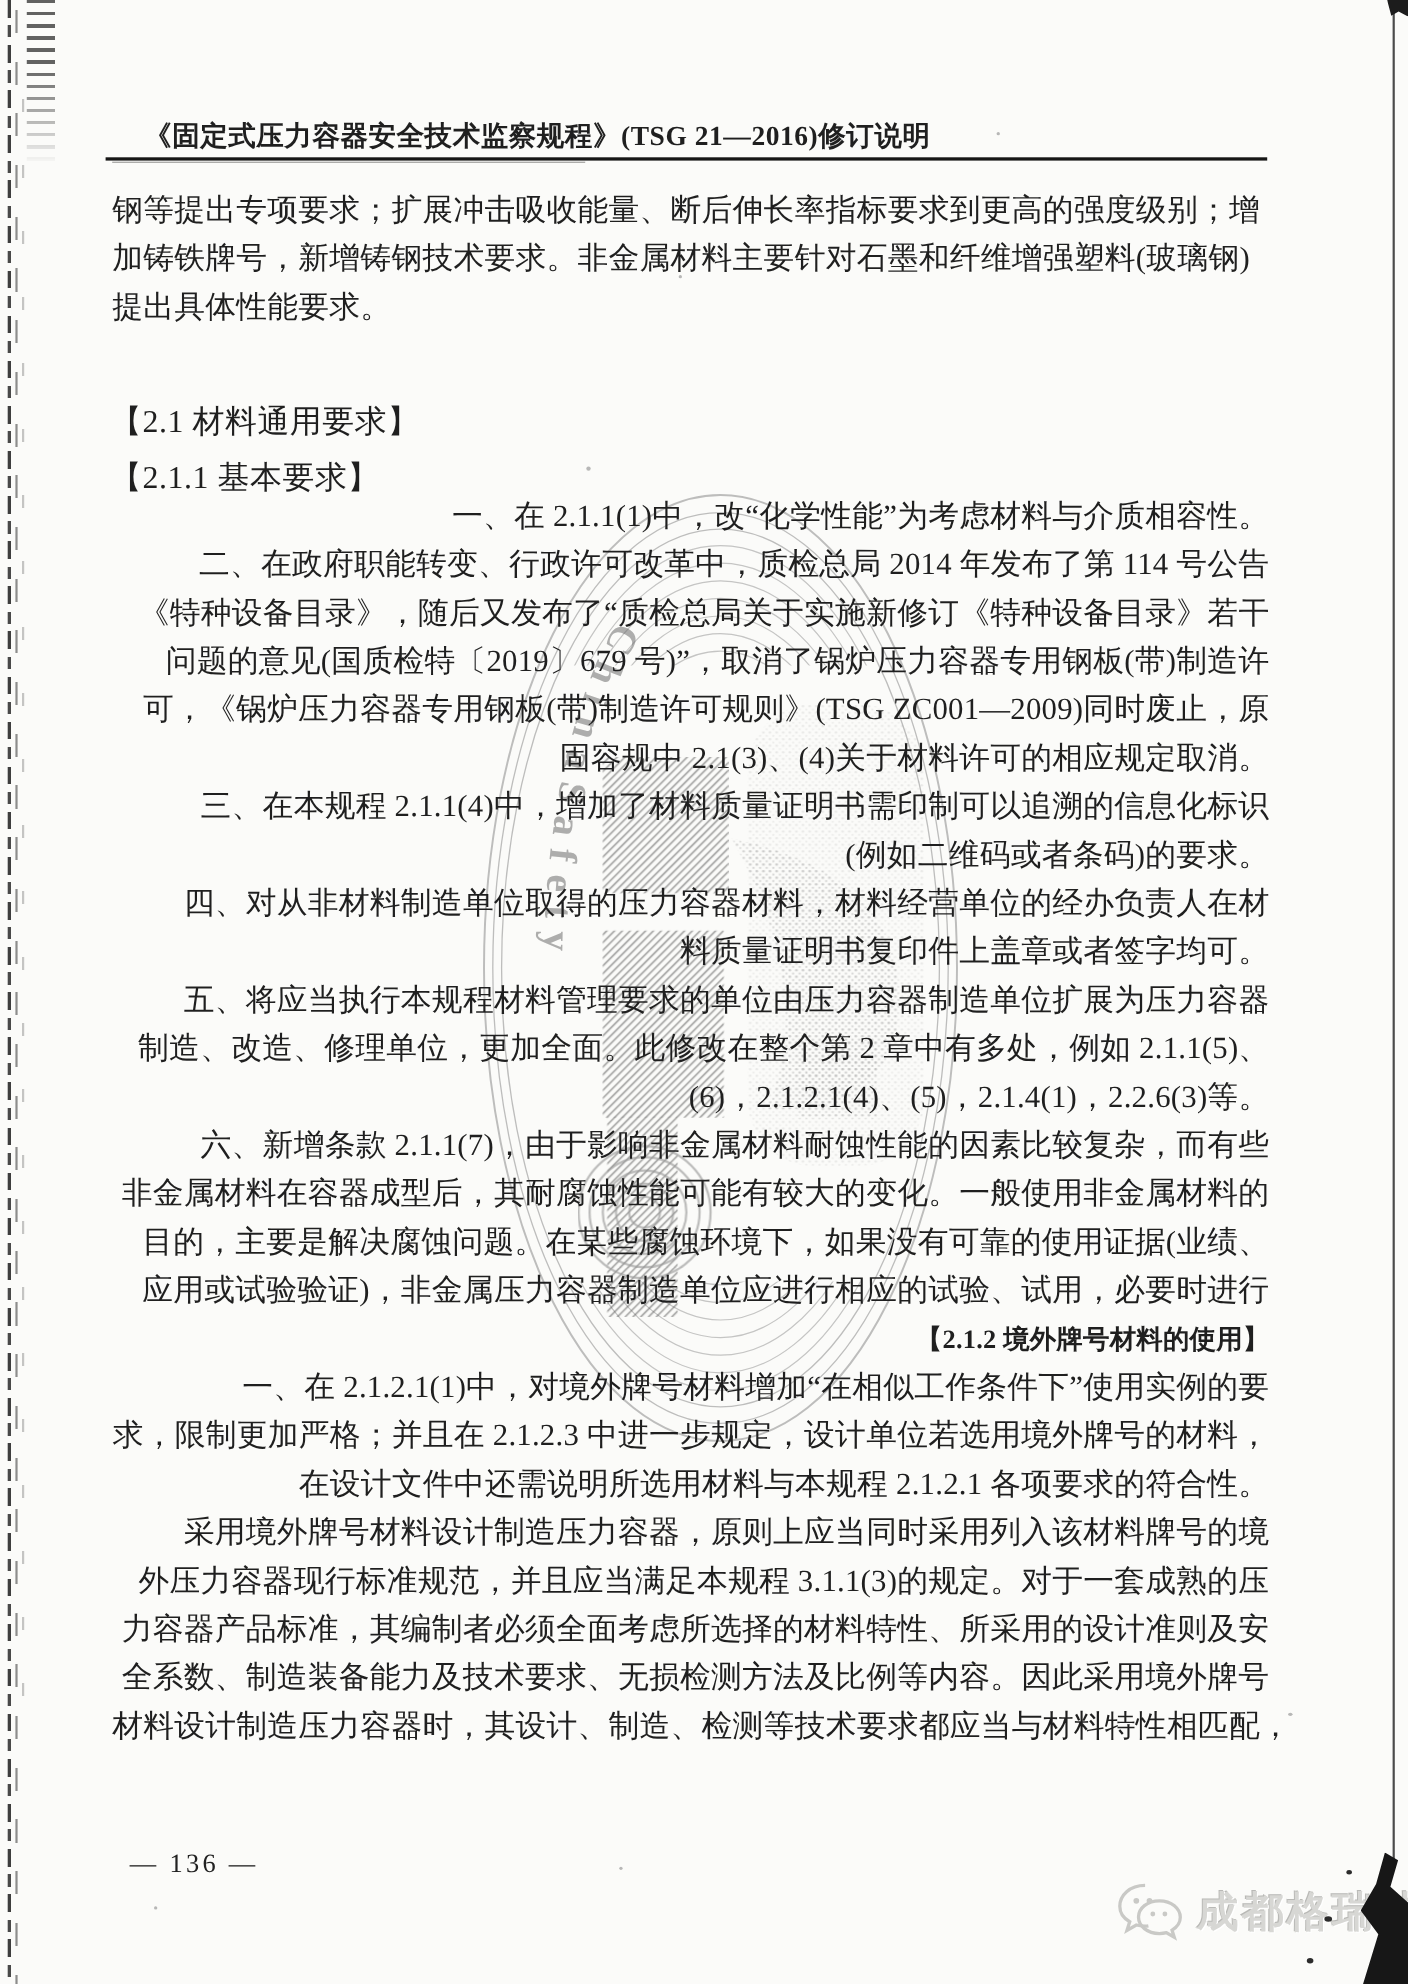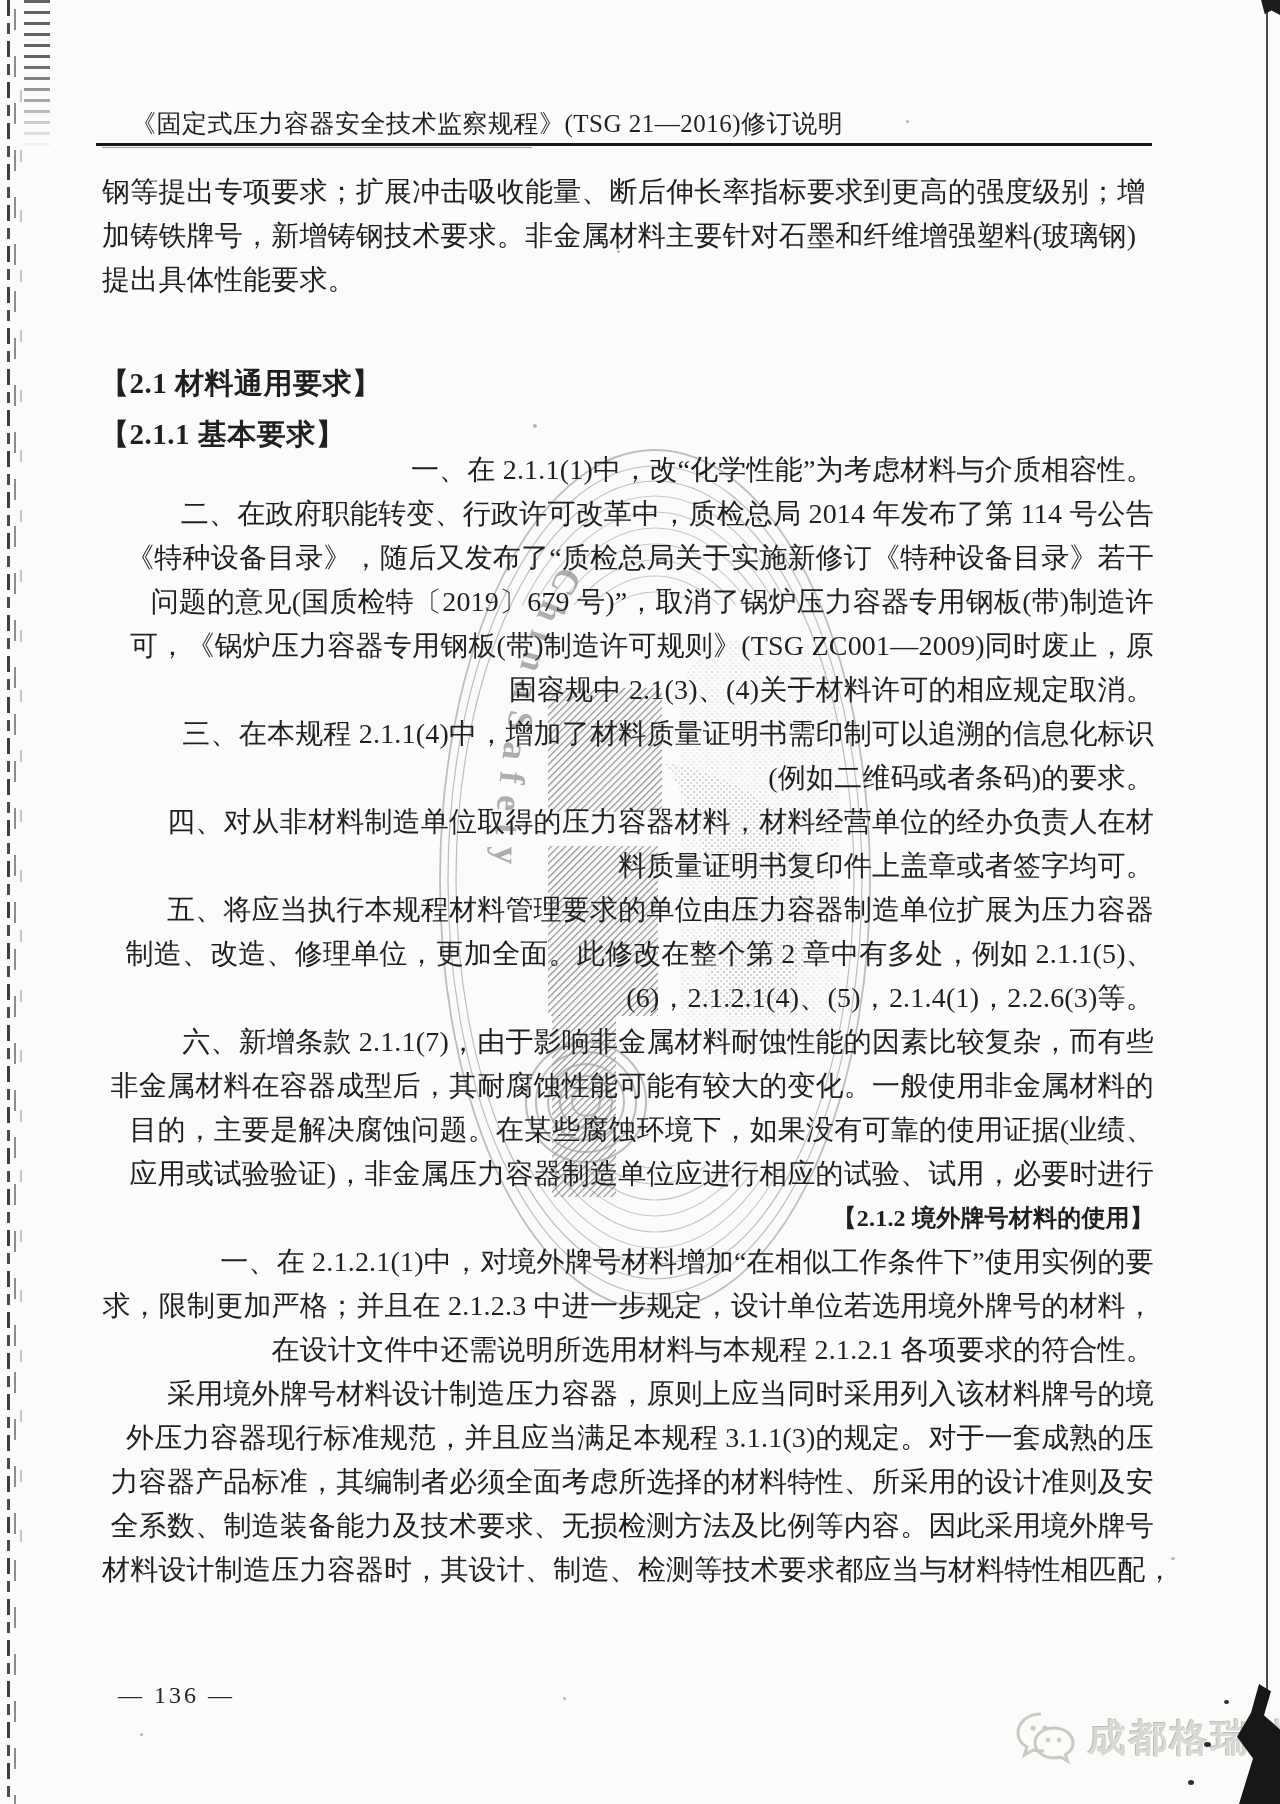--- a/index.html
+++ b/index.html
@@ -4,42 +4,42 @@
 <style>
   html,body{margin:0;padding:0;background:#e8e8e6;}
   .page{
     position:relative;width:1280px;height:1804px;margin:0 auto;
     background:#fbfbf9;overflow:hidden;
     font-family:"Liberation Serif","DejaVu Serif",serif;color:#1f1f1f;
   }
   
   .doc-header{
     position:absolute;left:131px;top:107px;
-    font-size:25px;font-weight:400;letter-spacing:0.5px;white-space:nowrap;
+    font-size:25px;font-weight:700;letter-spacing:0.5px;white-space:nowrap;
   }
   .header-rule{
     position:absolute;left:96px;top:143px;width:1056px;height:3px;
     background:#161616;
   }
   .header-rule:after{
     content:"";position:absolute;left:6px;top:4px;width:430px;height:1px;background:#3a3a3a;opacity:.5;
   }
   
   .block{position:absolute;left:102px;width:1052px;}
   .block-a{top:170px;}
   .block-b{top:448px;text-align:right;}
   .line{
     height:44px;line-height:44px;font-size:28px;letter-spacing:0.2px;
     white-space:nowrap;
     font-family:Liberation Serif, serif;
   }
   .indent{text-indent:56px;}
   .heading-line{font-weight:700;font-size:24px;}
   .sec-heading{
-    position:absolute;left:100px;font-size:29px;font-weight:700;
+    position:absolute;left:100px;font-size:29px;font-weight:400;
     letter-spacing:0.5px;white-space:nowrap;
   }
   .h21{top:364px;}
   .h211{top:415px;}
   
   .page-number{
     position:absolute;left:118px;top:1682px;font-size:24px;letter-spacing:3px;color:#222;
   }
   
   .brand{

